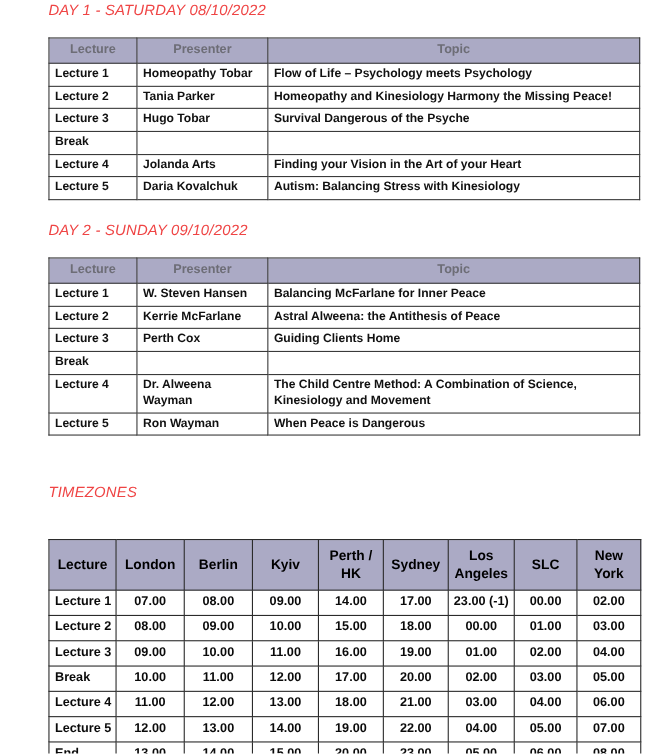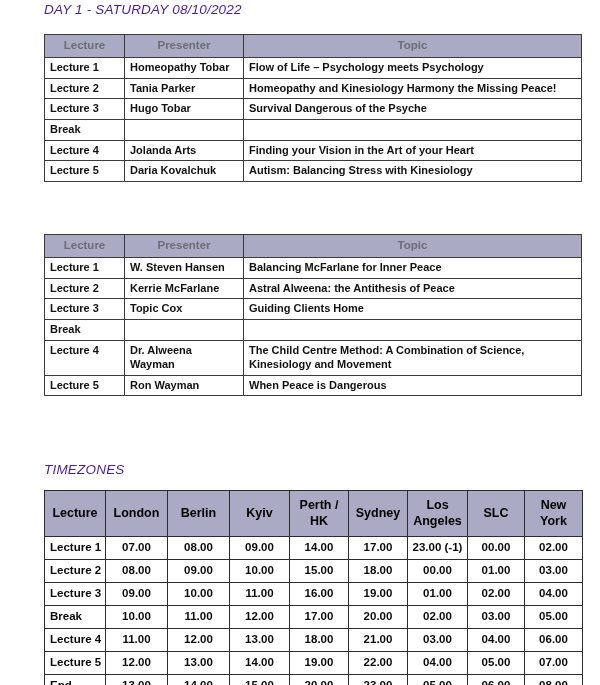--- a/index.html
+++ b/index.html
@@ -15,21 +15,21 @@
   }
   .page {
     position: relative;
     width: 600px;
     height: 685px;
   }
   .section-title {
     font-style: italic;
     font-weight: normal;
     font-size: 13.5px;
-    color: #4c1d95;
+    color: #ef4444;
     letter-spacing: 0.2px;
     margin: 0;
     padding: 0;
   }
   
   table.sched {
     border-collapse: collapse;
     table-layout: fixed;
     width: 537px;
     font-size: 11px;
@@ -105,21 +105,21 @@
   .tzc5 { width: 59px; }
   .tzc6 { width: 60px; }
   .tzc7 { width: 57px; }
   .tzc8 { width: 58px; }
 
   
   .blk-day1-title { position: absolute; left: 44px; top: 2px; }
   .blk-day1-table { position: absolute; left: 44px; top: 34px; }
   .blk-day2-title { position: absolute; left: 44px; top: 202px; }
   .blk-day2-table { position: absolute; left: 44px; top: 234px; }
-  .blk-tz-title   { position: absolute; left: 44px; top: 462px; }
+  .blk-tz-title   { position: absolute; left: 44px; top: 440px; }
   .blk-tz-table   { position: absolute; left: 44px; top: 490px; }
 </style>
 </head>
 <body>
 
 <div class="page">
 
   <div class="blk-day1-title">
     <div class="section-title">DAY 1 - SATURDAY 08/10/2022</div>
   </div>
@@ -166,20 +166,23 @@
         </tr>
         <tr>
           <td>Lecture 5</td>
           <td>Daria Kovalchuk</td>
           <td>Autism: Balancing Stress with Kinesiology</td>
         </tr>
       </tbody>
     </table>
   </div>
 
+  <div class="blk-day2-title">
+    <div class="section-title">DAY 2 - SUNDAY 09/10/2022</div>
+  </div>
 
   <div class="blk-day2-table">
     <table class="sched">
       <colgroup>
         <col class="col-lecture">
           <col class="col-presenter">
           <col class="col-topic">
       </colgroup>
       <thead>
         <tr>
@@ -194,21 +197,21 @@
           <td>W. Steven Hansen</td>
           <td>Balancing McFarlane for Inner Peace</td>
         </tr>
         <tr>
           <td>Lecture 2</td>
           <td>Kerrie McFarlane</td>
           <td>Astral Alweena: the Antithesis of Peace</td>
         </tr>
         <tr>
           <td>Lecture 3</td>
-          <td>Topic Cox</td>
+          <td>Perth Cox</td>
           <td>Guiding Clients Home</td>
         </tr>
         <tr class="row-break">
           <td>Break</td>
           <td></td>
           <td></td>
         </tr>
         <tr class="row-tall">
           <td>Lecture 4</td>
           <td>Dr. Alweena Wayman</td>

